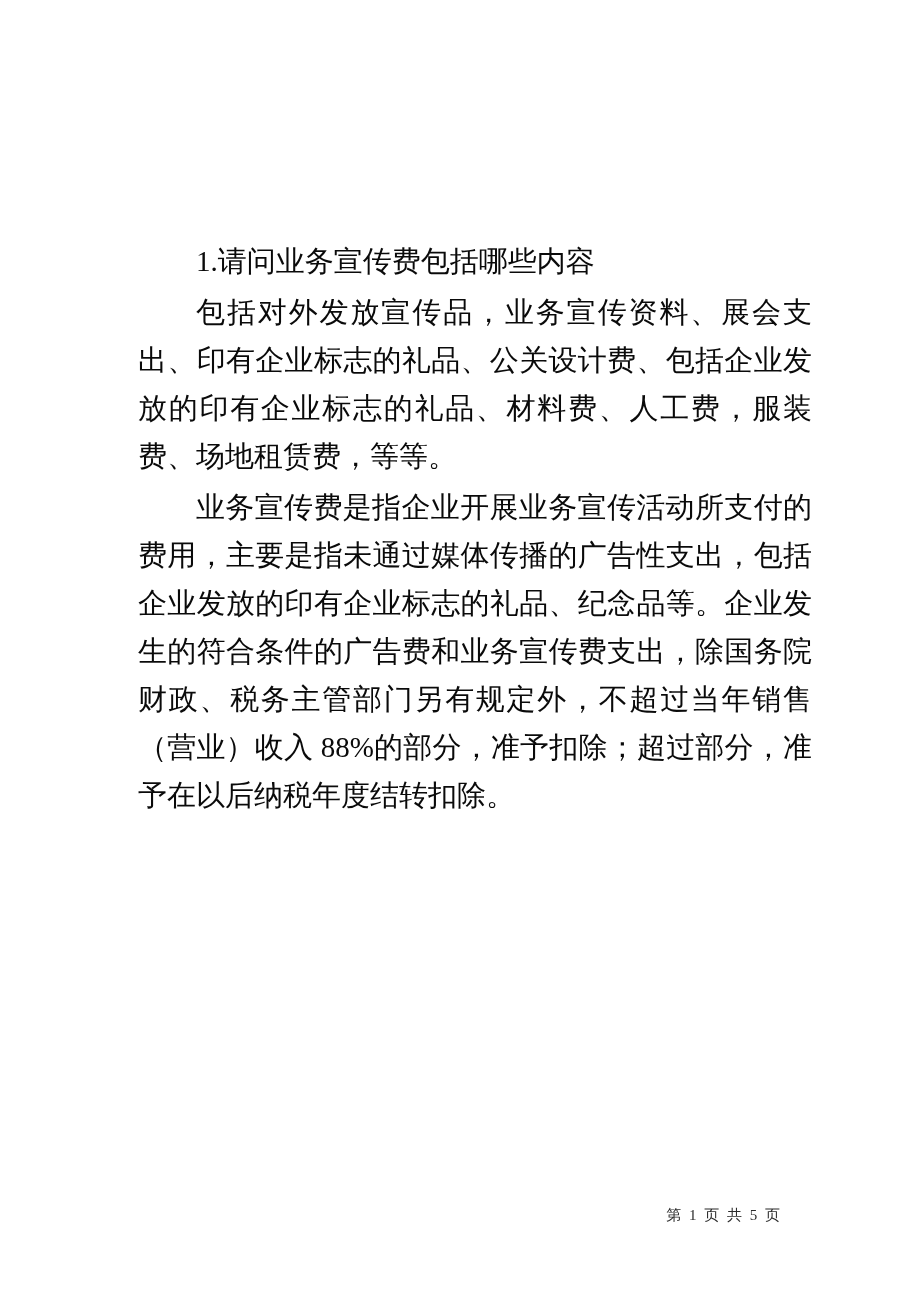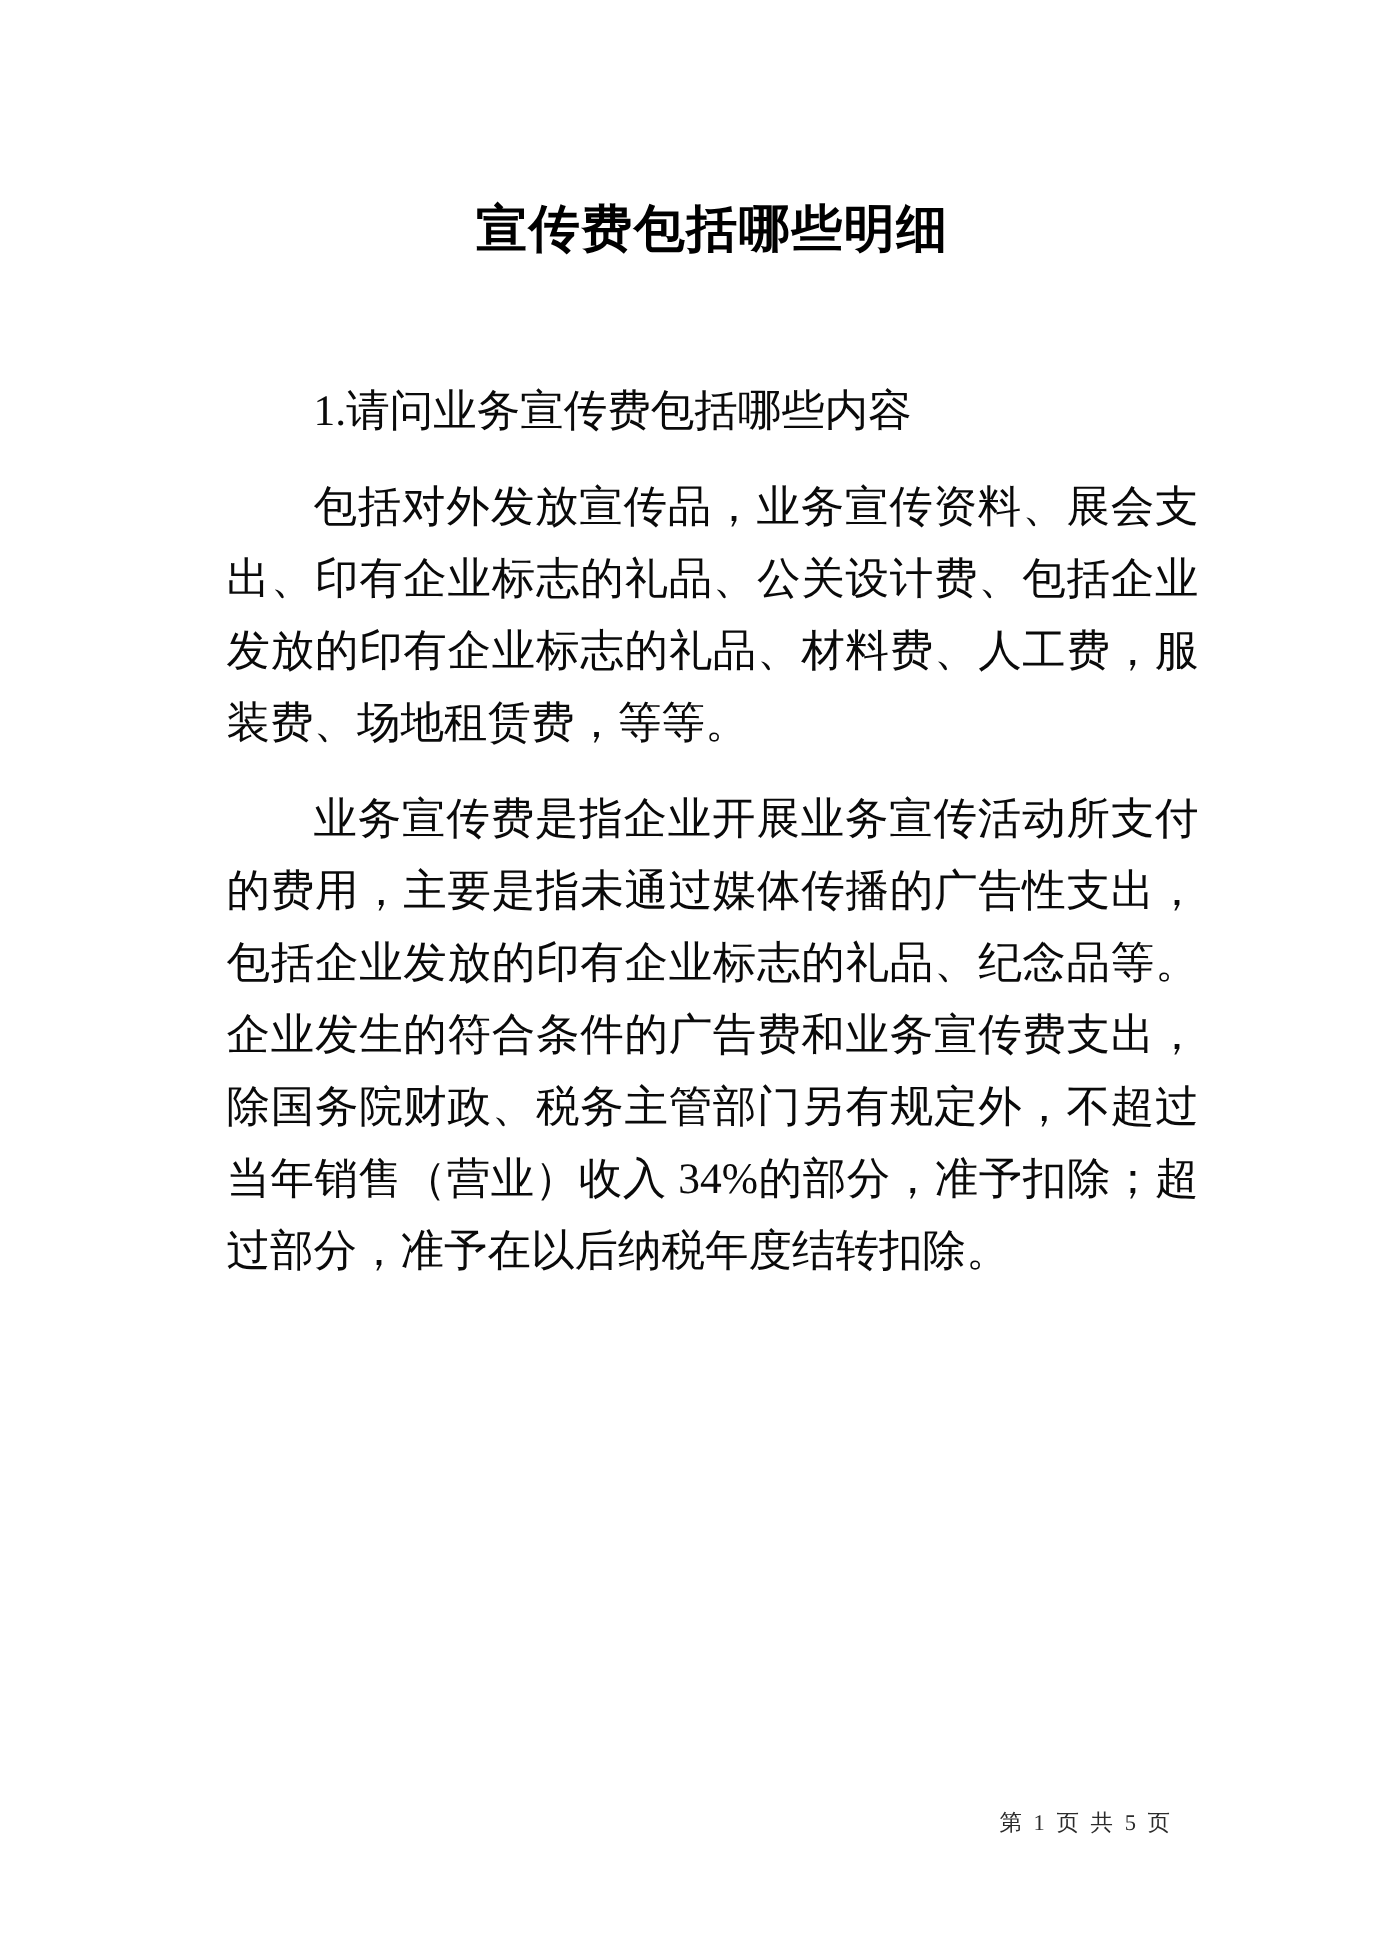--- a/index.html
+++ b/index.html
@@ -33,42 +33,41 @@
     position: absolute;
     top: 234px;
     left: 135px;
     width: 680px;
     font-size: 29px;
     line-height: 48px;
     text-align: justify;
     color: #0a0a0a;
   }
   .para {
-    margin: 16px;
+    margin: 3px;
     text-indent: 2em;
     word-break: break-all;
   }
   .page-footer {
     position: absolute;
     top: 1206px;
     right: 138px;
     font-size: 15px;
     letter-spacing: 2px;
     color: #2b2b2b;
     text-align: right;
   }
 </style>
 </head>
 <body>
 
 <div class="page">
 
-  <h1 class="doc-title">宣传费包括哪些明细</h1>
 
   <div class="doc-content">
     <p class="para">1.请问业务宣传费包括哪些内容</p>
     <p class="para">包括对外发放宣传品，业务宣传资料、展会支出、印有企业标志的礼品、公关设计费、包括企业发放的印有企业标志的礼品、材料费、人工费，服装费、场地租赁费，等等。</p>
-    <p class="para">业务宣传费是指企业开展业务宣传活动所支付的费用，主要是指未通过媒体传播的广告性支出，包括企业发放的印有企业标志的礼品、纪念品等。企业发生的符合条件的广告费和业务宣传费支出，除国务院财政、税务主管部门另有规定外，不超过当年销售（营业）收入 34%的部分，准予扣除；超过部分，准予在以后纳税年度结转扣除。</p>
+    <p class="para">业务宣传费是指企业开展业务宣传活动所支付的费用，主要是指未通过媒体传播的广告性支出，包括企业发放的印有企业标志的礼品、纪念品等。企业发生的符合条件的广告费和业务宣传费支出，除国务院财政、税务主管部门另有规定外，不超过当年销售（营业）收入 88%的部分，准予扣除；超过部分，准予在以后纳税年度结转扣除。</p>
   </div>
 
   <div class="page-footer">第 1 页 共 5 页</div>
 
 </div>
 
 </body></html>

